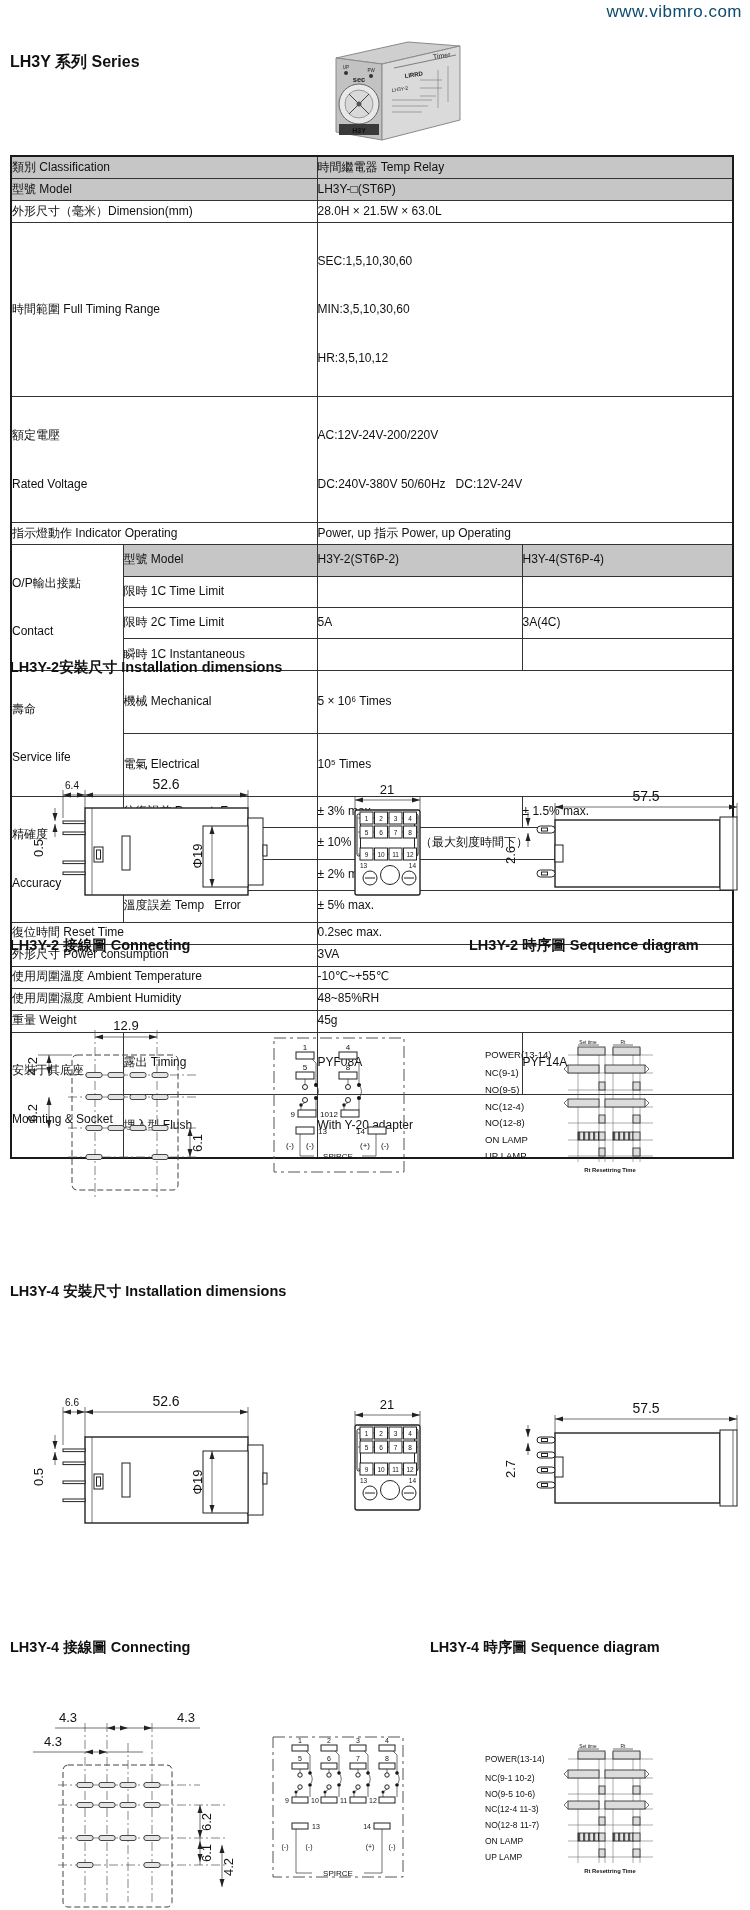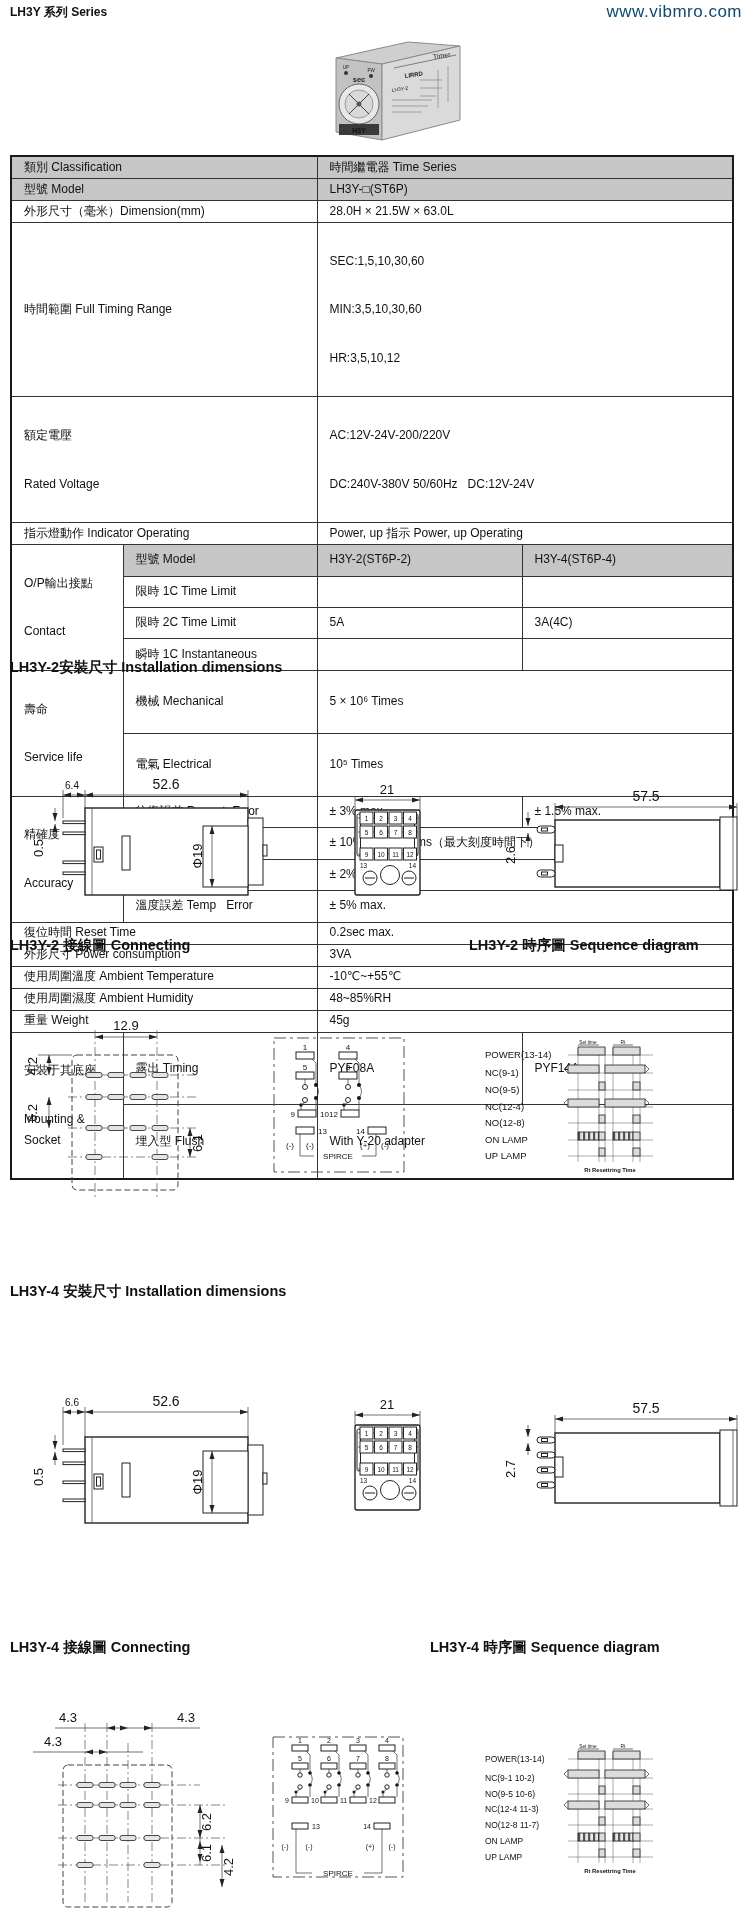--- a/index.html
+++ b/index.html
@@ -1,25 +1,25 @@
 <!DOCTYPE html>
 <html><head>
 <meta charset="utf-8">
 <style>
   html,body{margin:0;padding:0;background:#ffffff;}
   .page{position:relative;width:750px;height:1910px;background:#fff;overflow:hidden;
         font-family:"Liberation Sans","DejaVu Sans",sans-serif;color:#111;}
   .abs{position:absolute;}
-  .title{font-size:12px;font-weight:bold;}
+  .title{font-size:16px;font-weight:bold;margin-top:48px;}
   .watermark{font-size:17px;color:#0c4a6e;letter-spacing:.5px;}
   .h{font-size:14.5px;font-weight:bold;}
   
   table.spec{border-collapse:collapse;table-layout:fixed;width:722px;
              border:2px solid #1a1a1a;font-size:12px;}
-  table.spec td{border:1px solid #333;height:21px;padding:0 12px;vertical-align:middle;
+  table.spec td{border:1px solid #333;height:21px;padding:0 0;vertical-align:middle;
                 white-space:pre-wrap;line-height:1.15;overflow:hidden;}
   td.grp{vertical-align:top;}
   .shade td, td.shade{background:#c6c6c6;}
   .ml{line-height:21px;}
   
   .ln{stroke:#222;stroke-width:1;fill:none;}
   .thin{stroke:#333;stroke-width:.7;fill:none;}
   .body{fill:#fff;stroke:#222;stroke-width:1.4;}
   .part{fill:#fff;stroke:#222;stroke-width:1;}
   .arr{fill:#222;stroke:none;}
@@ -80,21 +80,21 @@
   <table class="spec abs" style="left:10px;top:155px;">
     <colgroup>
         <col style="width:112px">
         <col style="width:194px">
         <col style="width:205px">
         <col style="width:211px">
       </colgroup>
     <tbody>
       <tr class="shade">
           <td colspan="2">類別 Classification</td>
-          <td colspan="2">時間繼電器 Time Series</td>
+          <td colspan="2">時間繼電器 Temp Relay</td>
         </tr>
       <tr class="shade">
           <td colspan="2">型號 Model</td>
           <td colspan="2">LH3Y-□(ST6P)</td>
         </tr>
       <tr>
           <td colspan="2">外形尺寸（毫米）Dimension(mm)</td>
           <td colspan="2">28.0H × 21.5W × 63.0L</td>
         </tr>
       <tr>

